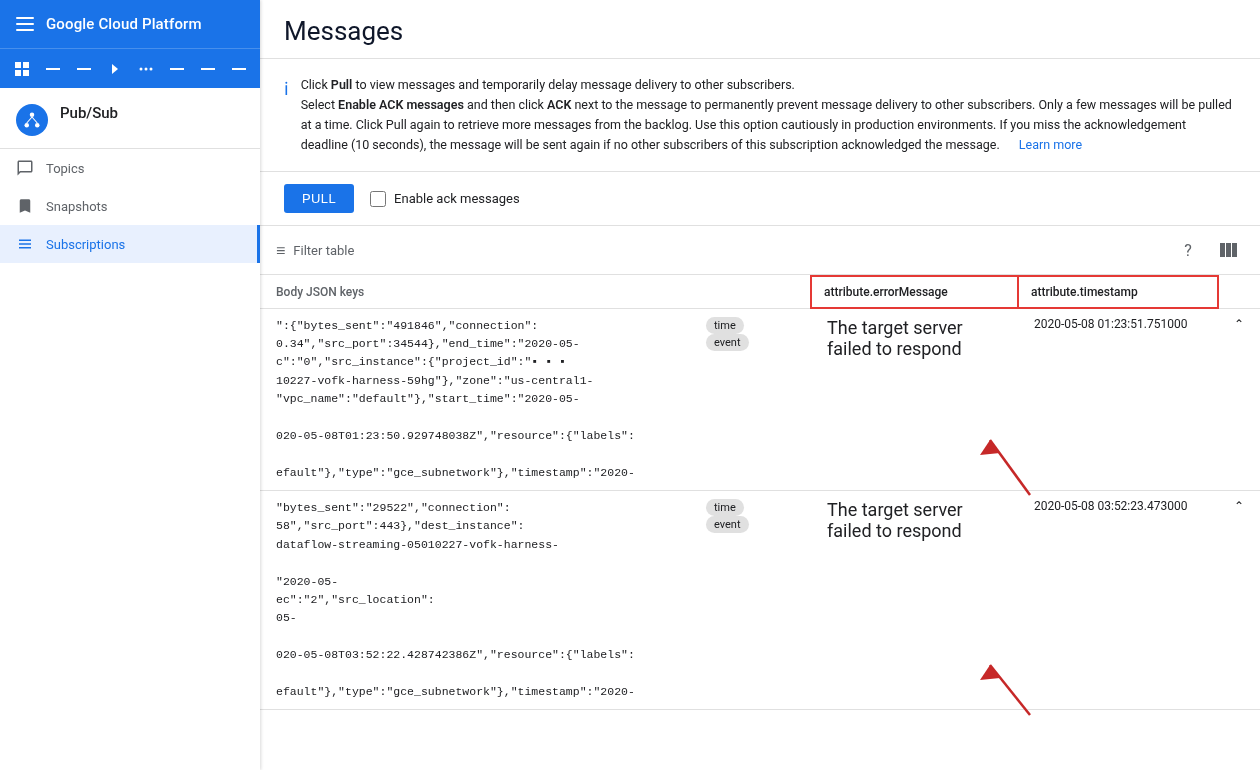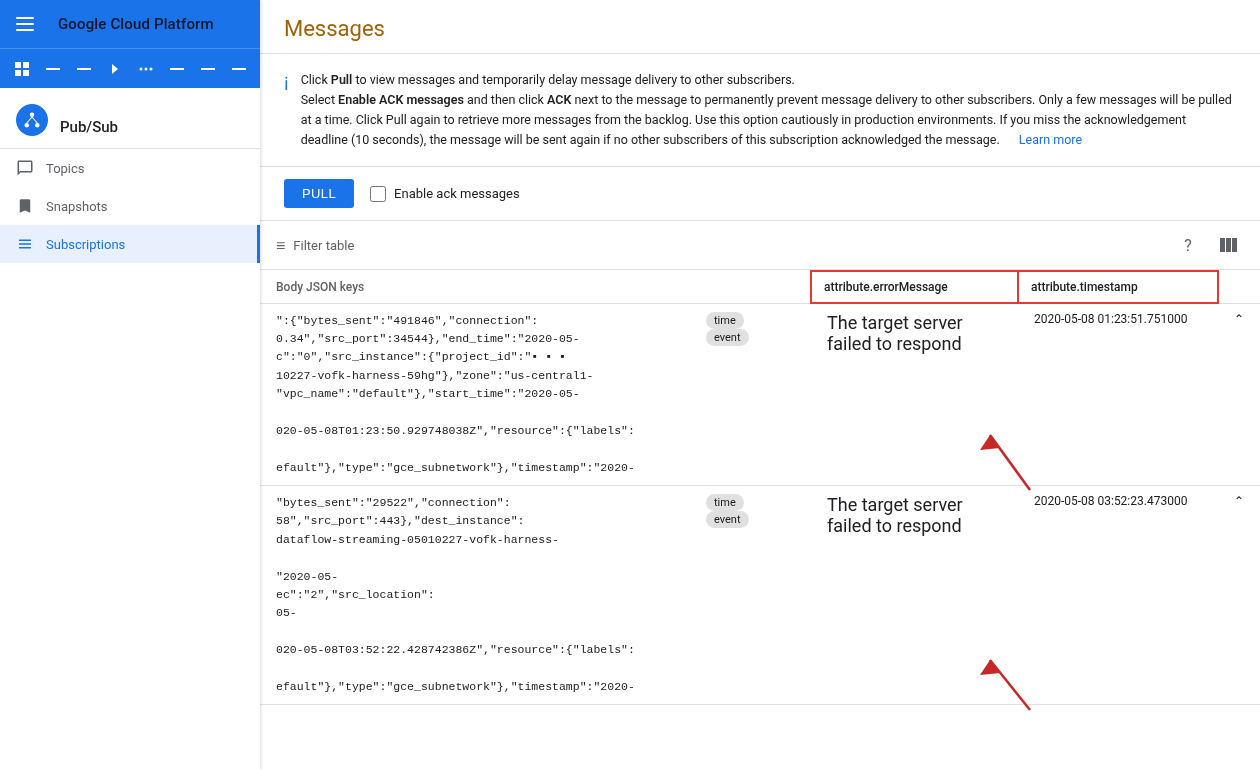--- a/index.html
+++ b/index.html
@@ -11,26 +11,26 @@
       background: #fff;
       display: flex;
       flex-direction: column;
       height: 100%;
       box-shadow: 1px 0 3px rgba(0,0,0,0.15);
       z-index: 10;
       flex-shrink: 0;
     }
     .sidebar-header {
       background: #1a73e8;
-      color: #0f172a;
+      color: #ffffff;
       display: flex;
       align-items: center;
       padding: 0 16px;
       height: 48px;
-      gap: 24px;
+      gap: 12px;
     }
     .hamburger-icon {
       cursor: pointer;
       display: flex;
       flex-direction: column;
       gap: 4px;
     }
     .hamburger-icon span {
       display: block;
       width: 18px;
@@ -59,21 +59,21 @@
       align-items: center;
       justify-content: center;
       color: rgba(255,255,255,0.85);
       font-size: 14px;
       cursor: pointer;
       border-radius: 2px;
     }
 
     .pubsub-header {
       display: flex;
-      align-items: flex-end;
+      align-items: flex-start;
       padding: 16px 16px 12px 16px;
       gap: 12px;
       border-bottom: 1px solid #e0e0e0;
     }
     .pubsub-icon {
       width: 32px;
       height: 32px;
       background: #1a73e8;
       border-radius: 50%;
       display: flex;
@@ -113,23 +113,23 @@
       background: #fff;
       display: flex;
       flex-direction: column;
       overflow: hidden;
     }
     .page-header {
       padding: 16px 24px 12px 24px;
       border-bottom: 1px solid #e0e0e0;
     }
     .page-title {
-      font-size: 22px;
+      font-size: 26px;
       font-weight: 400;
-      color: #a16207;
+      color: #0f172a;
     }
 
     
     .info-banner {
       display: flex;
       align-items: flex-start;
       padding: 16px 24px;
       gap: 12px;
       background: #fff;
       border-bottom: 1px solid #e0e0e0;

